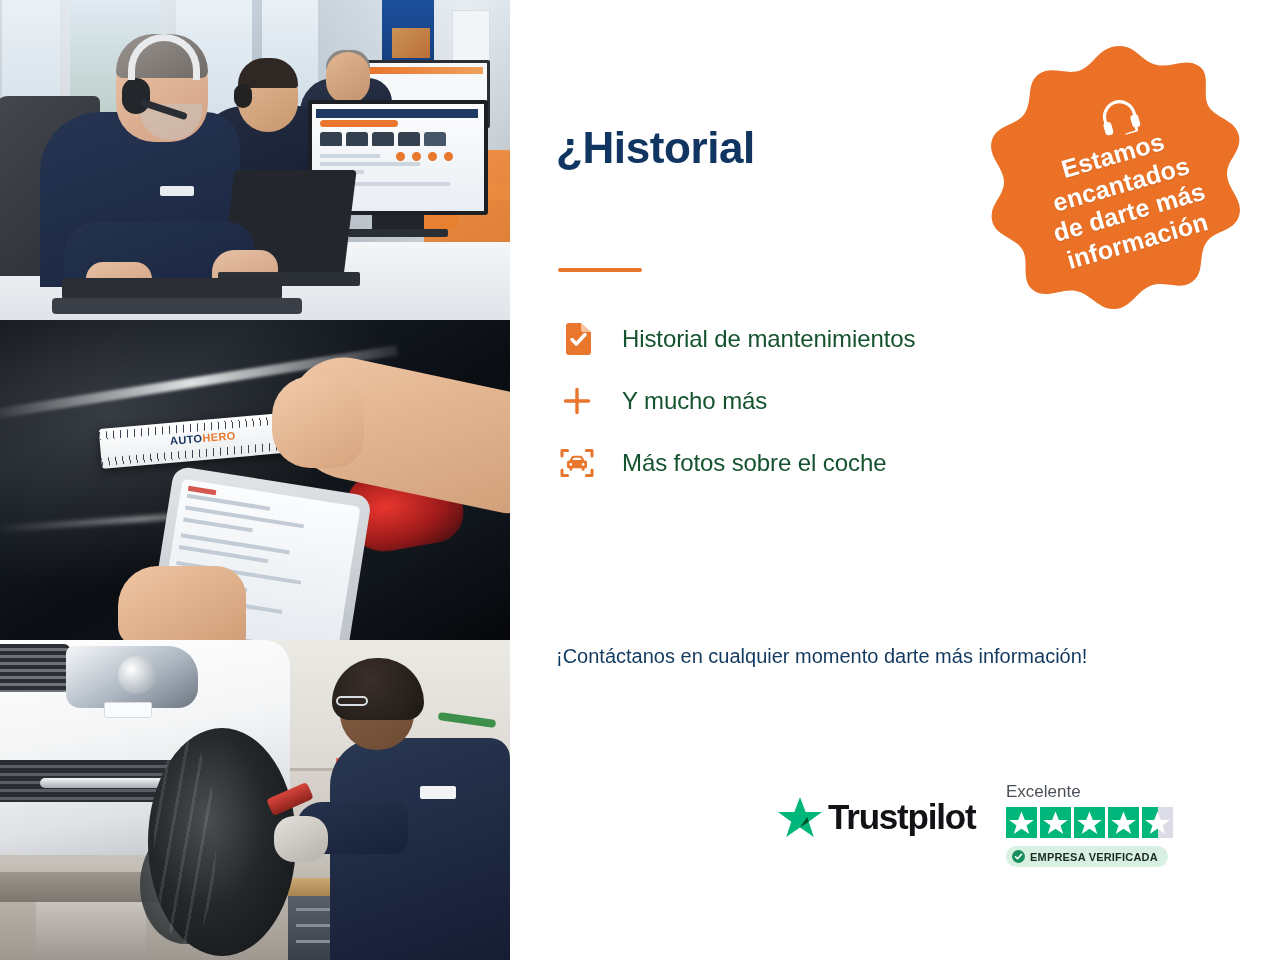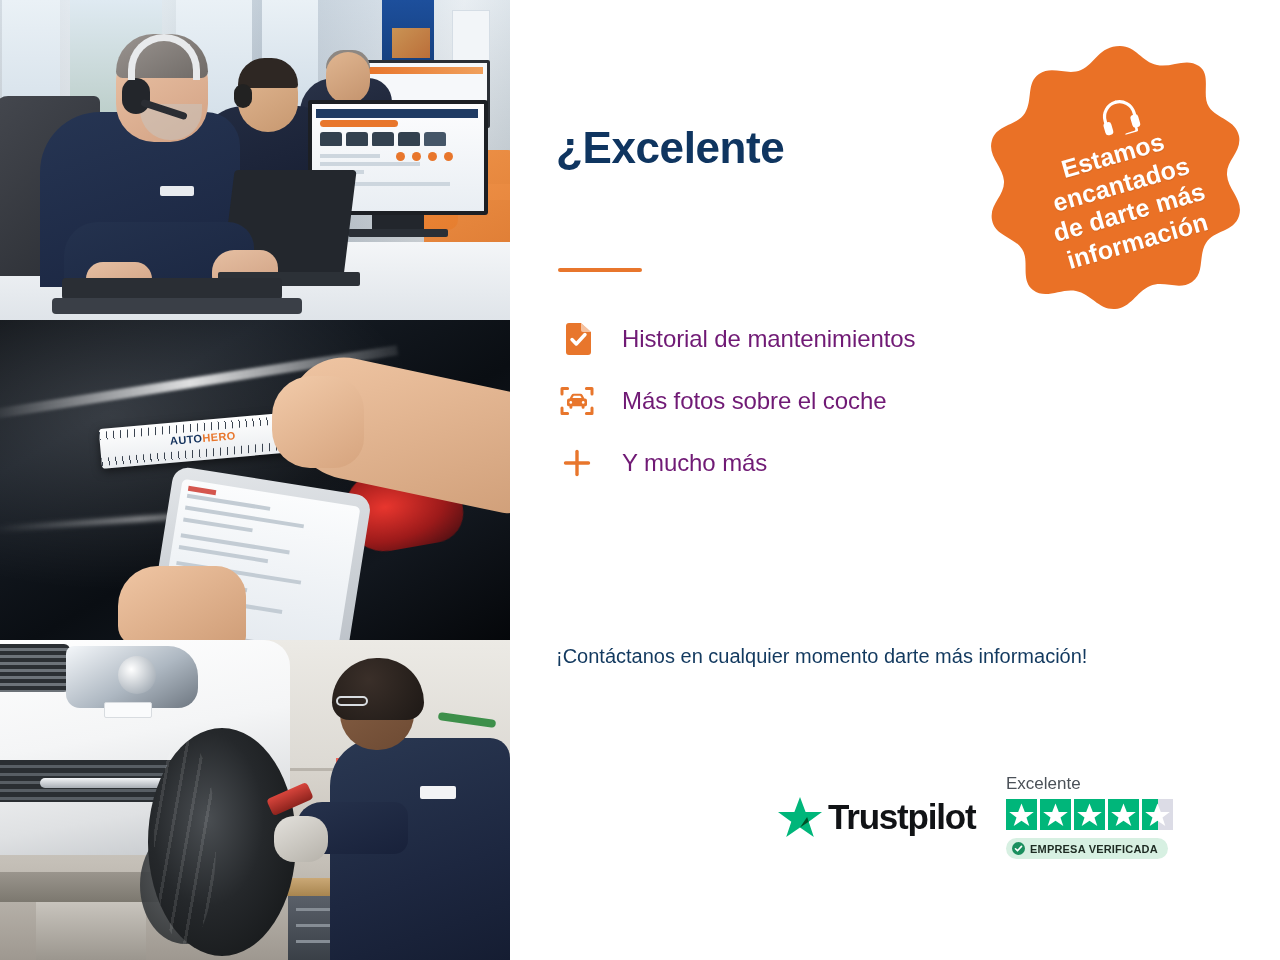--- a/index.html
+++ b/index.html
@@ -231,32 +231,32 @@
       align-items:center; justify-content:center; transform:rotate(-16deg); }
   .headset-icon{ width:40px; height:36px; margin-bottom:2px; margin-left:34px; }
   .badge-text{ color:#ffffff; font-weight:700; font-size:25px; line-height:1.18;
       text-align:center; letter-spacing:.2px; text-shadow:0 1px 1px rgba(0,0,0,.10); }
 
   
   .features{ position:absolute; left:44px; top:308px; width:520px; }
   .feature{ display:flex; align-items:center; height:62px; }
   .feat-icon{ width:46px; height:42px; display:flex; align-items:center; justify-content:center;
       flex:0 0 46px; }
-  .feat-label{ font-size:24px; color:#701a75; margin-left:22px; letter-spacing:-0.1px; }
+  .feat-label{ font-size:24px; color:#14532d; margin-left:22px; letter-spacing:-0.1px; }
 
   
   .para{ position:absolute; left:46px; top:640px; width:680px;
       font-size:20px; line-height:1.65; color:#12395f; }
 
   
   .tp{ position:absolute; left:268px; top:770px; width:420px; height:110px; }
   .tp-logo{ position:absolute; left:0; top:26px; display:flex; align-items:center; gap:6px; }
   .tp-logo-star{ width:44px; height:42px; }
   .tp-word{ font-size:35px; font-weight:700; color:#111316; letter-spacing:-1.2px; }
-  .tp-right{ position:absolute; left:228px; top:4px; width:190px; }
+  .tp-right{ position:absolute; left:228px; top:12px; width:190px; }
   .tp-excelente{ font-size:17px; color:#4b5158; margin-bottom:5px; }
   .tp-stars{ display:flex; gap:3px; }
   .tp-star{ width:31px; height:31px; background:#00b67a; position:relative; }
   .tp-star.half{ background:linear-gradient(90deg,#00b67a 0 50%, #dcdce6 50% 100%); }
   .tp-star svg{ position:absolute; left:3px; top:3px; }
   .tp-verified{ display:inline-flex; align-items:center; gap:5px; margin-top:8px;
       background:#d7f0e2; border-radius:12px; padding:4px 10px 4px 6px; }
   .tp-verified span{ font-size:11px; font-weight:700; color:#1d2a22; letter-spacing:.2px; }
 </style>
 </head>
@@ -385,21 +385,21 @@
       <div class="mech-glove"></div>
       <div class="mech-head"></div>
       <div class="mech-hair"></div>
       <div class="mech-glass"></div>
     </div>
   </div>
 
   <div class="content">
 
     <h1 class="headline">
-      <span>¿Excelente</span><br>
+      <span>¿Historial</span><br>
     </h1>
 
     <div class="rule"></div>
 
     <div class="badge-wrap">
       <svg class="badge-blob" viewBox="0 0 264 280">
         <path fill="#ea7126" d="M132 6
           c16 0 22 16 37 19 s29-8 42 1 2 29 10 41 27 13 30 29-13 24-12 39 17 25 12 41-25 14-33 27 -1 30-14 39 -28-2-42 4 -19 22-35 23 -24-15-39-18 -30 9-43-1 -3-29-11-41 -27-13-30-29 13-24 12-39 -17-25-12-41 25-14 33-27 1-30 14-39 28 2 42-4 18-24 39-24 z"></path>
       </svg>
       <div class="badge-inner">
@@ -429,46 +429,46 @@
             <path d="M10 17.5l4.3 4.5L23 12.5" stroke="#fff" stroke-width="3.4" fill="none" stroke-linecap="round" stroke-linejoin="round"></path>
           </svg>
         </div>
         <div class="feat-label">Historial de mantenimientos</div>
       </div>
 
 
 
       <div class="feature">
         <div class="feat-icon">
+          <svg width="32" height="32" viewBox="0 0 32 32">
+            <g stroke="#e8762c" stroke-width="3.4" stroke-linecap="round">
+              <path d="M16 4.5v23"></path>
+                <path d="M4.5 16h23"></path>
+            </g>
+          </svg>
+        </div>
+        <div class="feat-label">Y mucho más</div>
+      </div>
+
+      <div class="feature">
+        <div class="feat-icon">
           <svg width="34" height="32" viewBox="0 0 34 32">
             <g stroke="#e8762c" stroke-width="3" fill="none" stroke-linecap="round" stroke-linejoin="round">
               <path d="M2 9V3.6h5.6"></path>
                 <path d="M32 9V3.6h-5.6"></path>
               <path d="M2 23v5.4h5.6"></path>
                 <path d="M32 23v5.4h-5.6"></path>
             </g>
             <path fill="#e8762c" d="M9.6 13.4l1.9-3.4a2.6 2.6 0 0 1 2.2-1.3h6.6a2.6 2.6 0 0 1 2.2 1.3l1.9 3.4h.6a2 2 0 0 1 2 2v4.4a1.4 1.4 0 0 1-1.4 1.4h-1v1.1a1.5 1.5 0 0 1-3 0v-1.1h-9.2v1.1a1.5 1.5 0 0 1-3 0v-1.1h-1A1.4 1.4 0 0 1 7 19.8v-4.4a2 2 0 0 1 2-2z"></path>
             <path fill="#fff" d="M12.4 13l1.3-2.3h6.6l1.3 2.3z"></path>
             <circle cx="10.8" cy="17.4" r="1.3" fill="#fff"></circle>
             <circle cx="23.2" cy="17.4" r="1.3" fill="#fff"></circle>
           </svg>
         </div>
         <div class="feat-label">Más fotos sobre el coche</div>
-      </div>
-
-      <div class="feature">
-        <div class="feat-icon">
-          <svg width="32" height="32" viewBox="0 0 32 32">
-            <g stroke="#e8762c" stroke-width="3.4" stroke-linecap="round">
-              <path d="M16 4.5v23"></path>
-                <path d="M4.5 16h23"></path>
-            </g>
-          </svg>
-        </div>
-        <div class="feat-label">Y mucho más</div>
       </div>
     </div>
 
     <p class="para">
       <span>¡Contáctanos en cualquier momento darte más información!</span><br>
     </p>
 
     <div class="tp">
       <div class="tp-logo">
         <svg class="tp-logo-star" viewBox="0 0 44 42">

